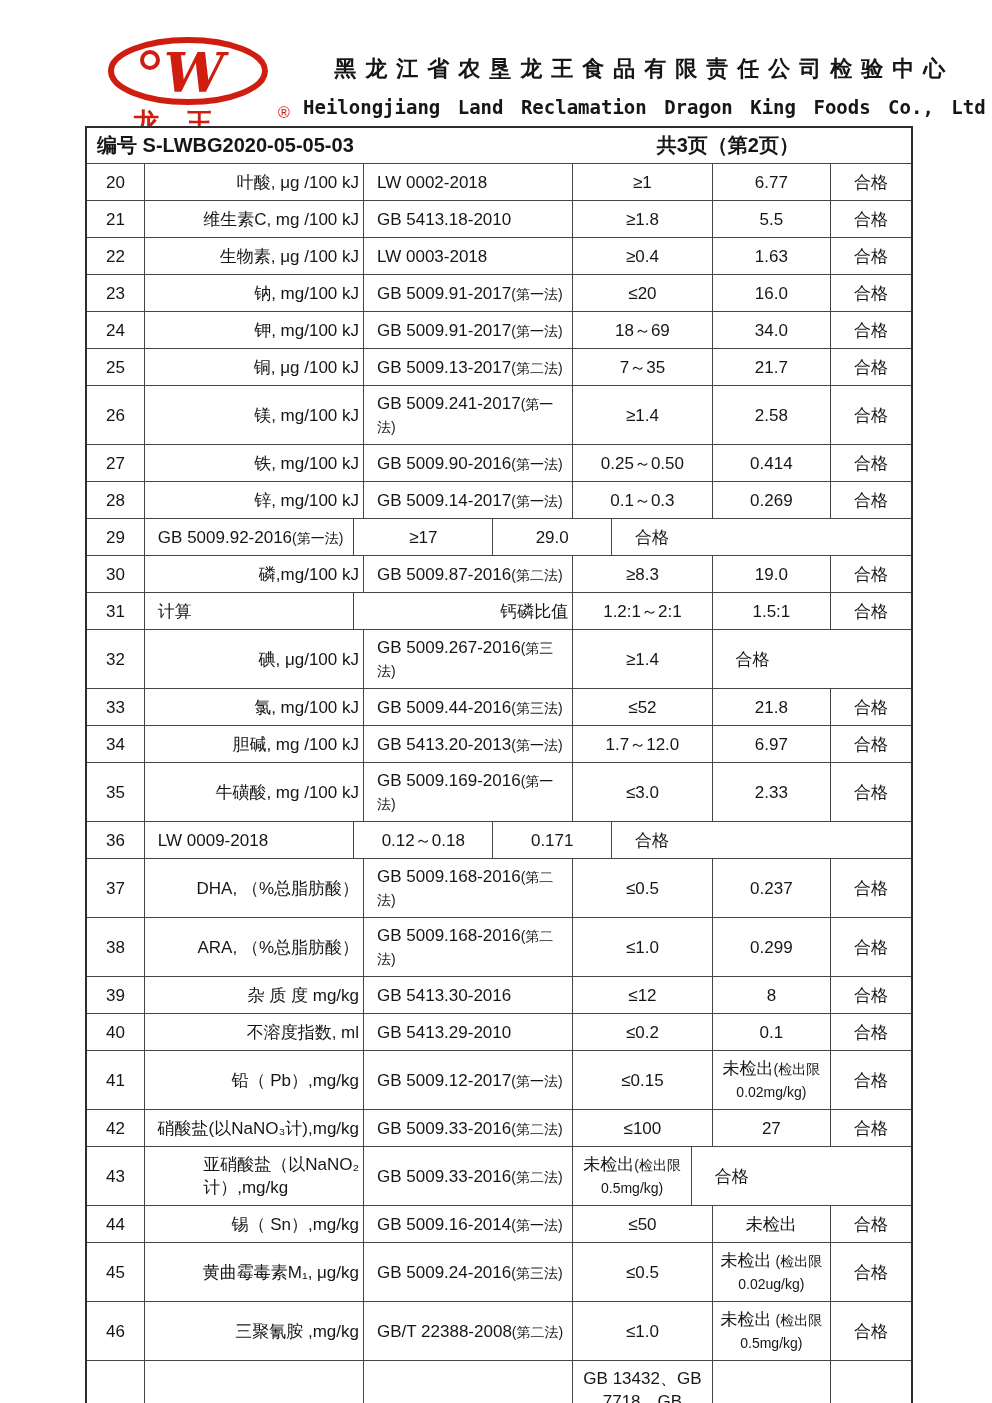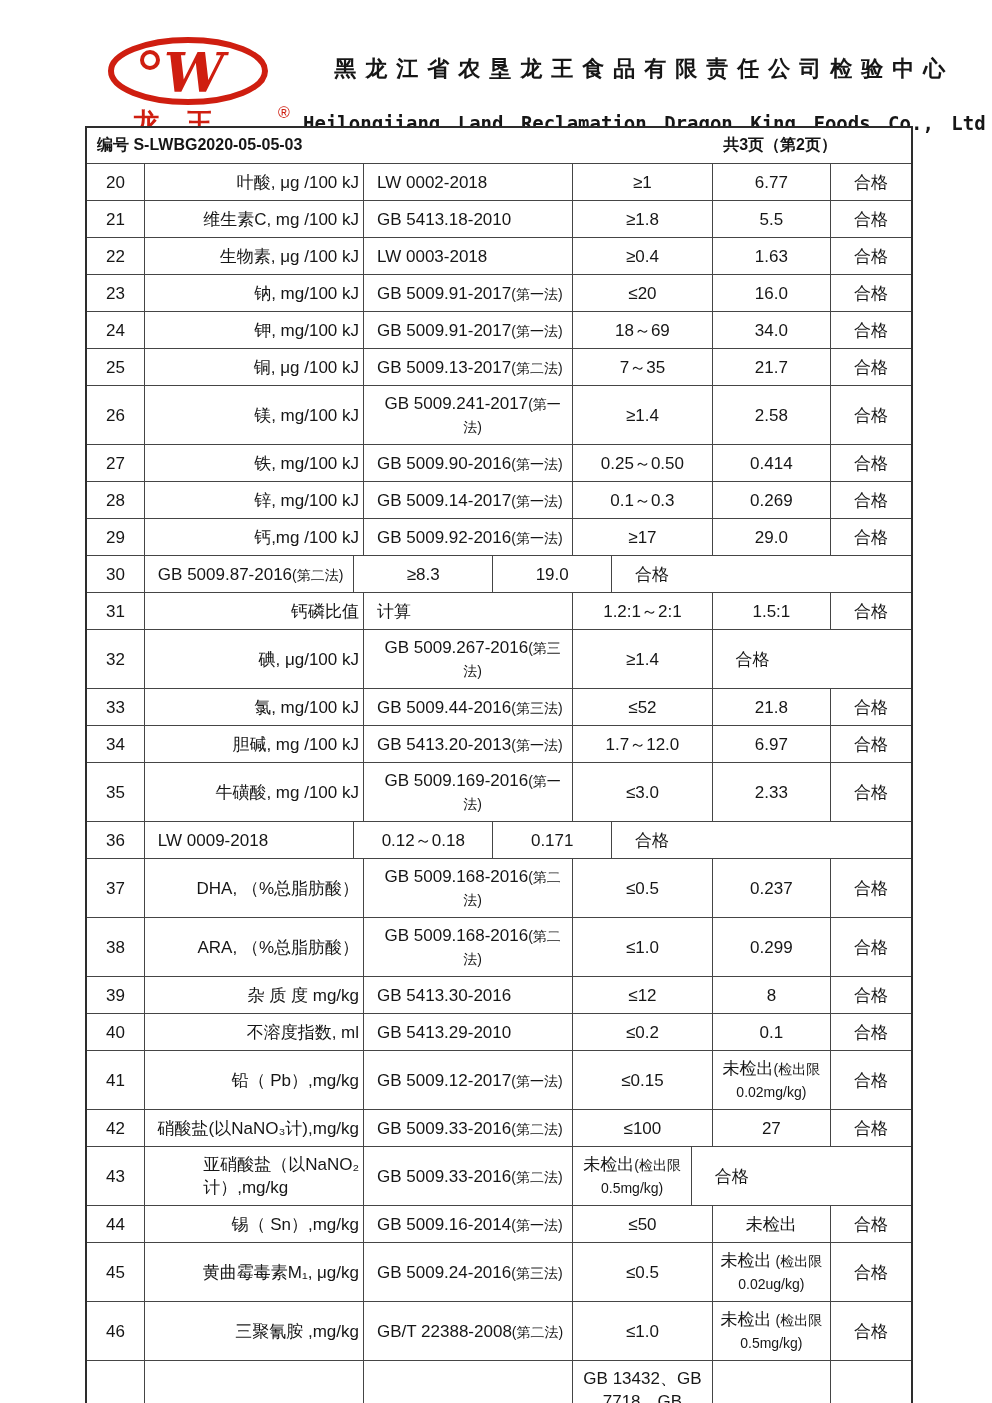--- a/index.html
+++ b/index.html
@@ -34,21 +34,21 @@
     padding-top: 18px;
   }
   .company-cn {
     font-size: 22px;
     font-weight: bold;
     letter-spacing: 9px;
     white-space: nowrap;
     font-family: Liberation Serif, serif;
   }
   .company-en {
-    margin-top: 28px;
+    margin-top: 12px;
     font-size: 19px;
     font-weight: bold;
     font-family: "DejaVu Sans Mono", "Liberation Mono", monospace;
     word-spacing: 6px;
     white-space: nowrap;
   }
   .header-rule {
     height: 4px;
     background: #1e1e1e;
     width: 810px;
@@ -62,23 +62,23 @@
     top: 126px;
     width: 828px;
     border: 2px solid #2d2d2d;
     background: #ffffff;
   }
   .meta-row {
     display: flex;
     justify-content: space-between;
     align-items: center;
     min-height: 35px;
-    font-size: 16px;
+    font-size: 20px;
     font-weight: bold;
-    padding: 2px 74px 2px 10px;
+    padding: 2px 112px 2px 10px;
   }
   .trow {
     display: flex;
     align-items: stretch;
     border-top: 1px solid #454545;
     min-height: 37px;
   }
   .c {
     display: flex;
     align-items: center;
@@ -86,21 +86,21 @@
     padding: 6px 4px;
     border-left: 1px solid #454545;
     font-size: 17px;
     line-height: 23px;
     text-align: center;
     white-space: pre-line;
   }
   .c:first-child { border-left: none; text-align: center; }
   .c-no     { flex: 0 0 6.9%;  }
   .c-item   { flex: 0 0 26.6%; justify-content: flex-end; text-align: left; padding-left: 12px; }
-  .c-method { flex: 0 0 25.4%; justify-content: flex-start; text-align: center; padding-left: 13px; }
+  .c-method { flex: 0 0 25.4%; justify-content: flex-start; text-align: left; padding-left: 13px; }
   .c-req    { flex: 0 0 16.9%; }
   .c-res    { flex: 0 0 14.4%; }
   .c-con    { flex: 0 0 9.8%;  }
   .c .note  { font-size: 14px; line-height: 19px; }
   .cell-inner { display: inline; }
 </style>
 </head>
 <body>
 
 <div class="page">
@@ -196,37 +196,37 @@
         <div class="trow">
           <div class="c c-no"><span class="cell-inner"><span>28</span></span></div>
           <div class="c c-item"><span class="cell-inner"><span>锌, mg/100 kJ</span></span></div>
           <div class="c c-method"><span class="cell-inner"><span>GB 5009.14-2017</span><span class="note">(第一法)</span></span></div>
           <div class="c c-req"><span class="cell-inner"><span>0.1～0.3</span></span></div>
           <div class="c c-res"><span class="cell-inner"><span>0.269</span></span></div>
           <div class="c c-con"><span class="cell-inner"><span>合格</span></span></div>
         </div>
         <div class="trow">
           <div class="c c-no"><span class="cell-inner"><span>29</span></span></div>
-          <div class="c c-item"><span class="cell-inner"><span>钙,mg /100 kJ</span></span></div>
           <div class="c c-method"><span class="cell-inner"><span>GB 5009.92-2016</span><span class="note">(第一法)</span></span></div>
           <div class="c c-req"><span class="cell-inner"><span>≥17</span></span></div>
           <div class="c c-res"><span class="cell-inner"><span>29.0</span></span></div>
           <div class="c c-con"><span class="cell-inner"><span>合格</span></span></div>
         </div>
         <div class="trow">
           <div class="c c-no"><span class="cell-inner"><span>30</span></span></div>
+          <div class="c c-item"><span class="cell-inner"><span>磷,mg/100 kJ</span></span></div>
           <div class="c c-method"><span class="cell-inner"><span>GB 5009.87-2016</span><span class="note">(第二法)</span></span></div>
           <div class="c c-req"><span class="cell-inner"><span>≥8.3</span></span></div>
           <div class="c c-res"><span class="cell-inner"><span>19.0</span></span></div>
           <div class="c c-con"><span class="cell-inner"><span>合格</span></span></div>
         </div>
         <div class="trow">
           <div class="c c-no"><span class="cell-inner"><span>31</span></span></div>
+          <div class="c c-method"><span class="cell-inner"><span>计算</span></span></div>
           <div class="c c-item"><span class="cell-inner"><span>钙磷比值</span></span></div>
-          <div class="c c-method"><span class="cell-inner"><span>计算</span></span></div>
           <div class="c c-req"><span class="cell-inner"><span>1.2:1～2:1</span></span></div>
           <div class="c c-res"><span class="cell-inner"><span>1.5:1</span></span></div>
           <div class="c c-con"><span class="cell-inner"><span>合格</span></span></div>
         </div>
         <div class="trow">
           <div class="c c-no"><span class="cell-inner"><span>32</span></span></div>
           <div class="c c-item"><span class="cell-inner"><span>碘, μg/100 kJ</span></span></div>
           <div class="c c-method"><span class="cell-inner"><span>GB 5009.267-2016</span><span class="note">(第三法)</span></span></div>
           <div class="c c-req"><span class="cell-inner"><span>≥1.4</span></span></div>
           <div class="c c-con"><span class="cell-inner"><span>合格</span></span></div>

